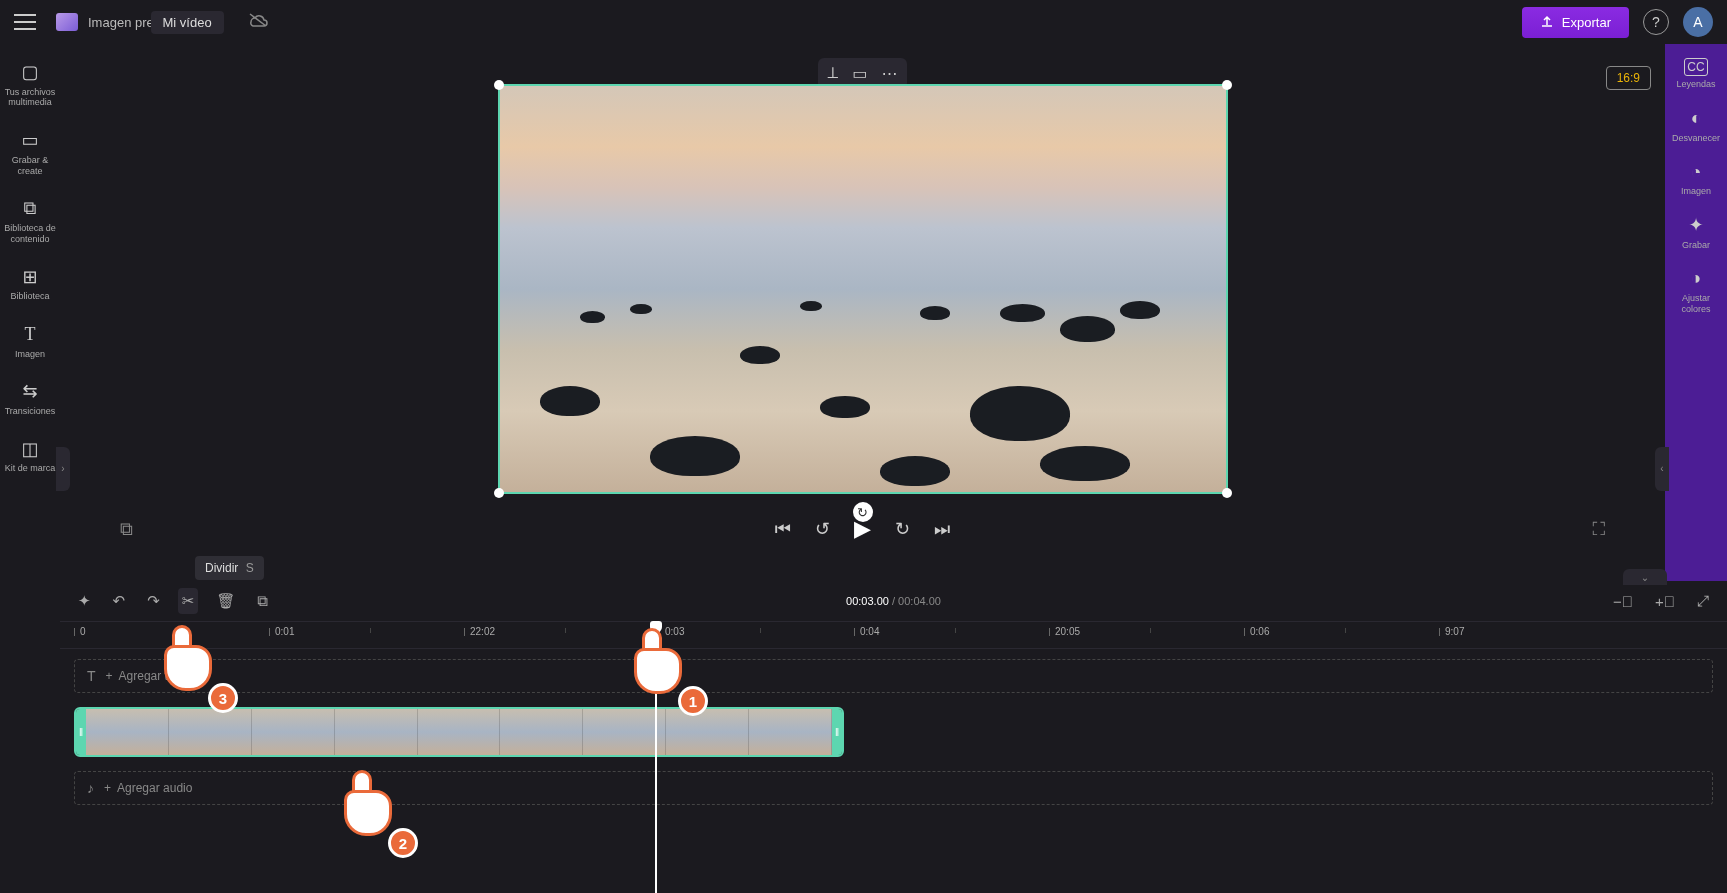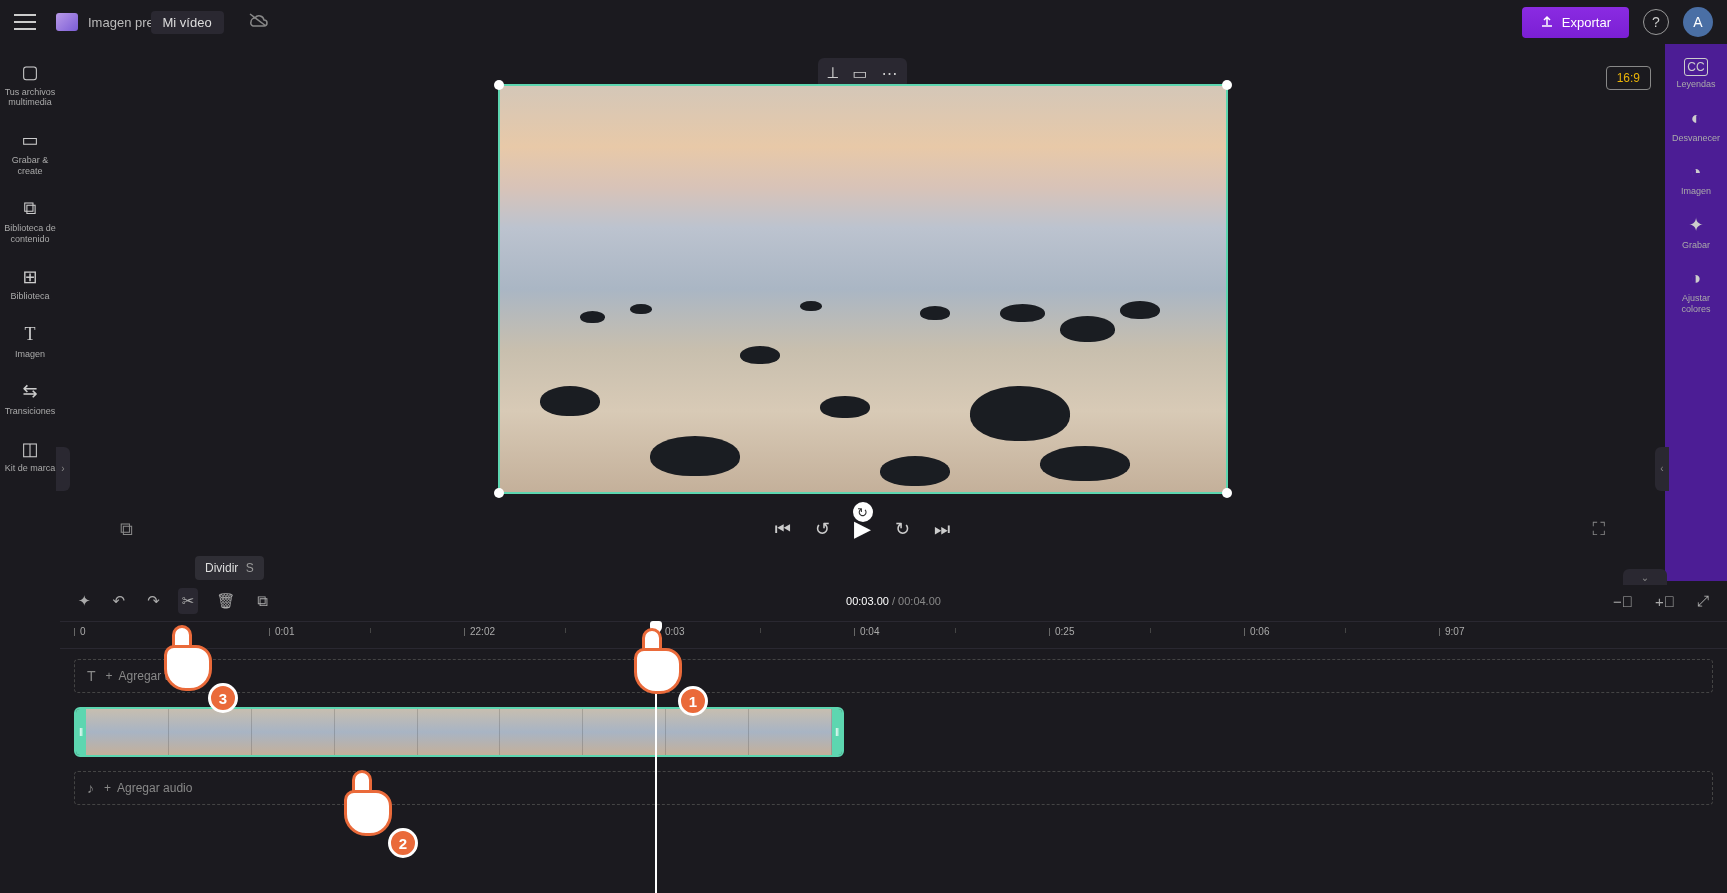--- a/index.html
+++ b/index.html
@@ -404,21 +404,21 @@
     <span class="tick" style="left:20px">0</span>
     <span class="minor" style="left:115px"></span>
     <span class="tick" style="left:215px">0:01</span>
     <span class="minor" style="left:310px"></span>
     <span class="tick" style="left:410px">22:02</span>
     <span class="minor" style="left:505px"></span>
     <span class="tick" style="left:605px">0:03</span>
     <span class="minor" style="left:700px"></span>
     <span class="tick" style="left:800px">0:04</span>
     <span class="minor" style="left:895px"></span>
-    <span class="tick" style="left:995px">0:25</span>
+    <span class="tick" style="left:995px">20:05</span>
     <span class="minor" style="left:1090px"></span>
     <span class="tick" style="left:1190px">0:06</span>
     <span class="minor" style="left:1285px"></span>
     <span class="tick" style="left:1385px">9:07</span>
   </div>
 
   <div class="playhead"></div>
 
   <div class="tracks">
     <div class="track">

